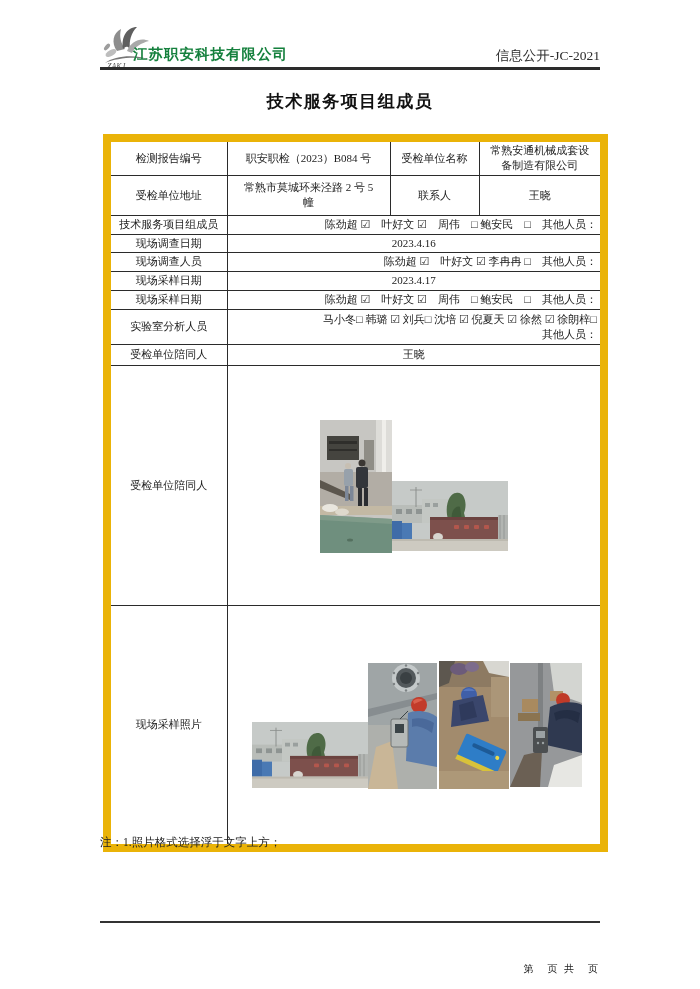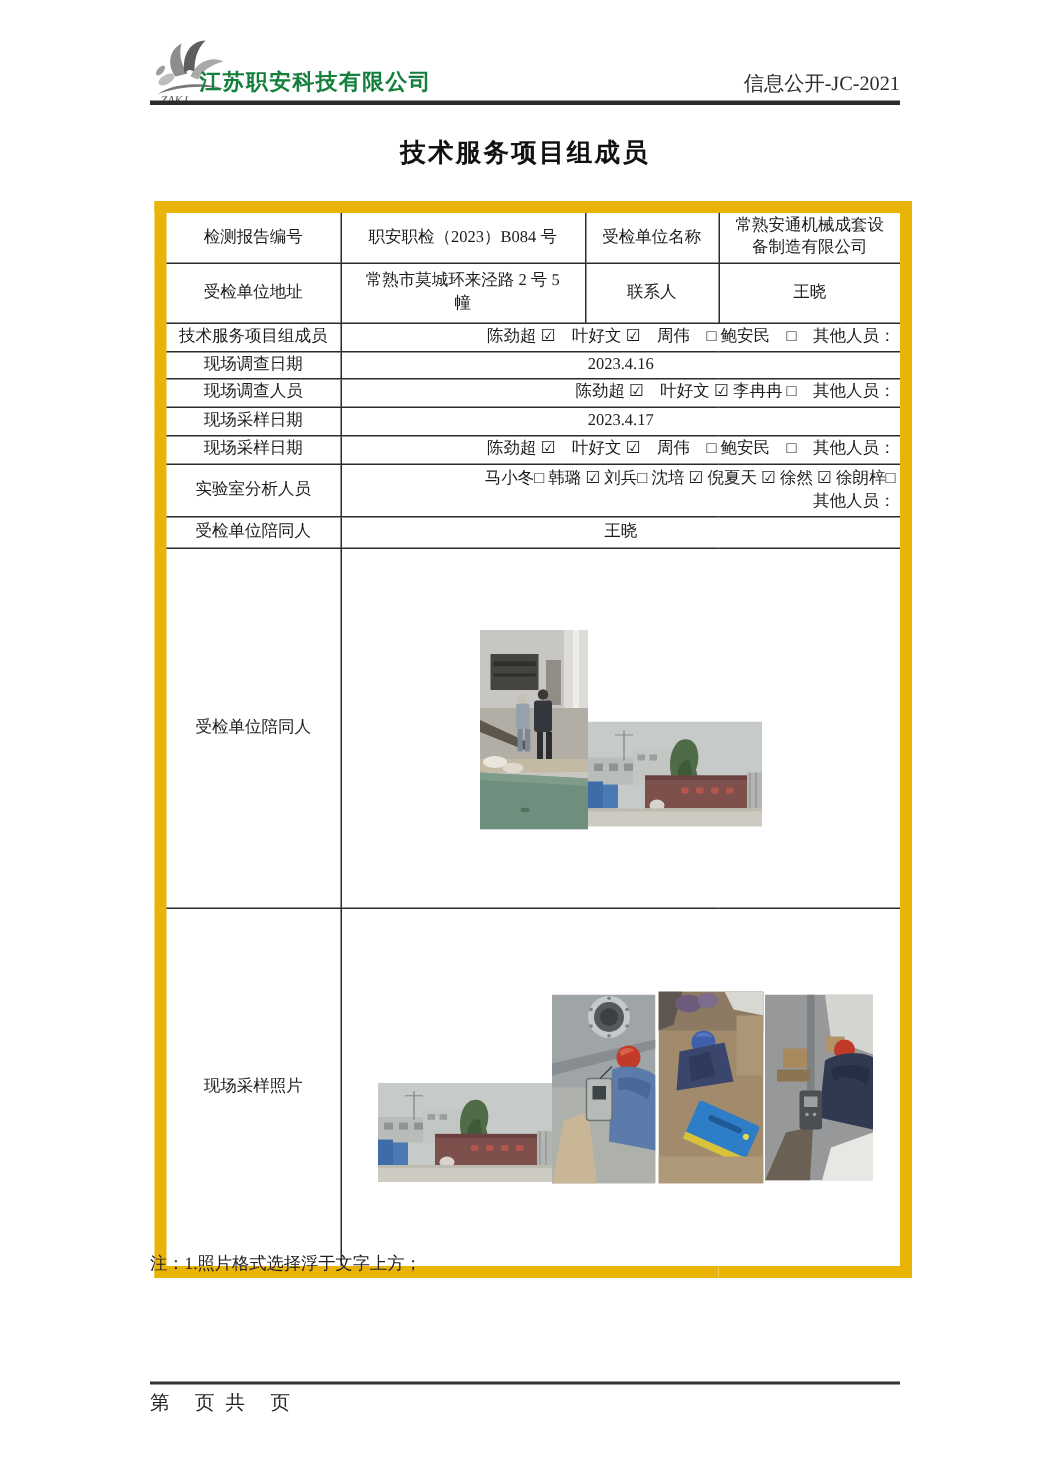--- a/index.html
+++ b/index.html
@@ -30,22 +30,22 @@
   td.vc{text-align:center;white-space:pre-line;}
   td.vl{text-align:right;white-space:pre-line;padding-left:5px;}
   tr.hr1{height:36px;} tr.hr2{height:40px;} tr.hr3{height:19px;} tr.hr4{height:18px;}
   tr.hr5{height:19px;} tr.hr6{height:19px;} tr.hr7{height:19px;} tr.hr8{height:35px;}
   tr.hr9{height:21px;padding-left:12px;} tr.hr10{height:240px;} tr.hr11{height:242px;}
   td.photos{position:relative;padding:0;}
   .photo{position:absolute;display:block;}
   
   .note{position:absolute;left:100px;top:835px;font-size:11.5px;color:#222;}
   .footer-line{position:absolute;left:100px;top:921px;width:500px;height:1.5px;background:#333;}
-  .footer-text{position:absolute;left:100px;top:926px;width:500px;text-align:left;
-    font-size:13px;letter-spacing:2px;color:#222;}
+  .footer-text{position:absolute;left:100px;top:962px;width:500px;text-align:right;
+    font-size:10px;letter-spacing:2px;color:#222;}
 </style>
 </head>
 <body>
 
 <div class="page">
 
   <svg class="logo" width="62" height="46" viewBox="0 0 62 46">
     <path d="M20,26 C14,18 16,8 24,4 C22,12 24,18 28,24 Z" fill="#8d8d8d"></path>
     <path d="M26,24 C24,12 30,2 40,2 C34,8 32,16 33,24 C30,20 28,22 26,24 Z" fill="#5f5f5f"></path>
     <path d="M30,26 C34,16 44,12 52,16 C44,18 38,22 35,28 Z" fill="#a9a9a9"></path>

